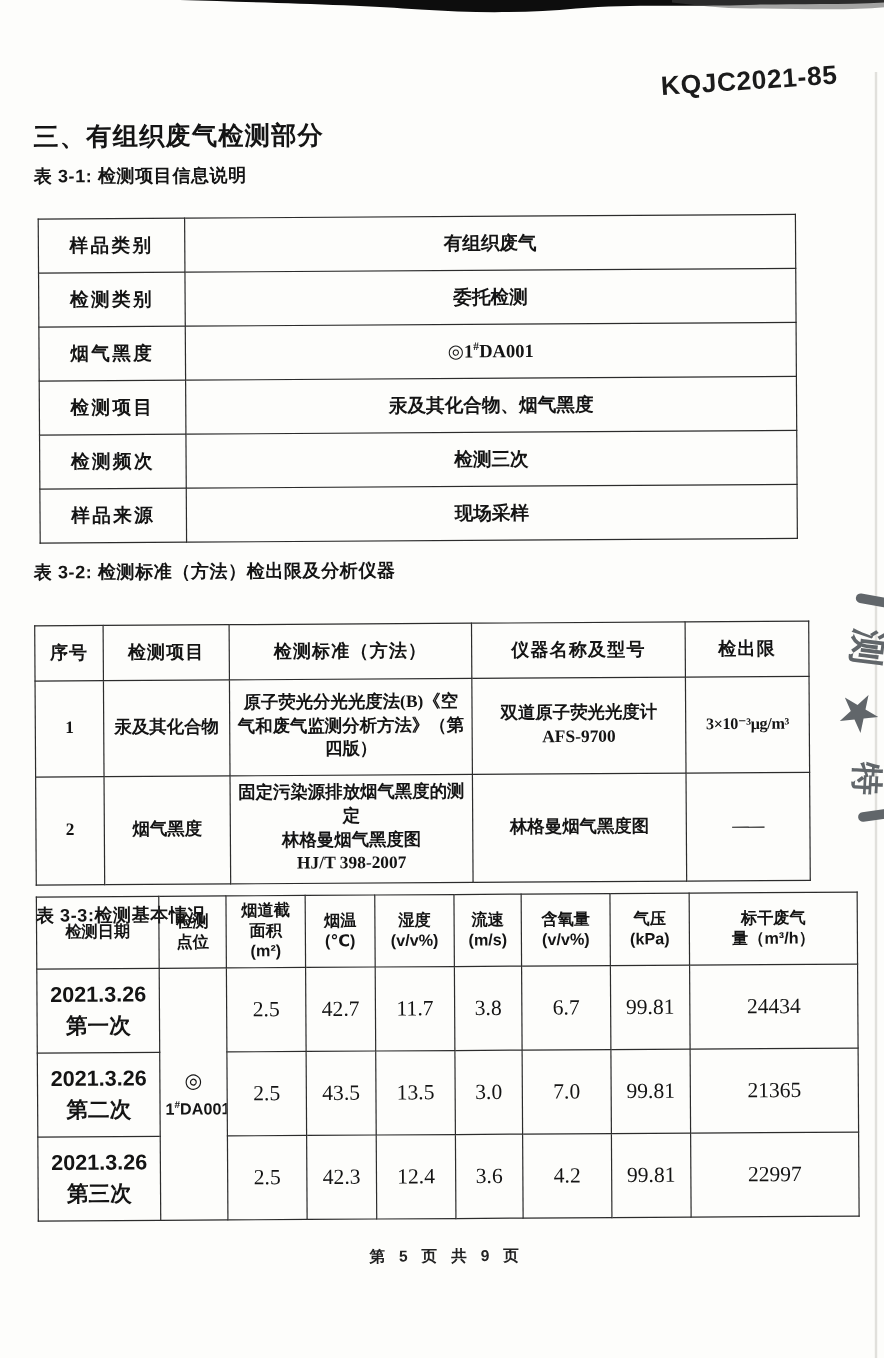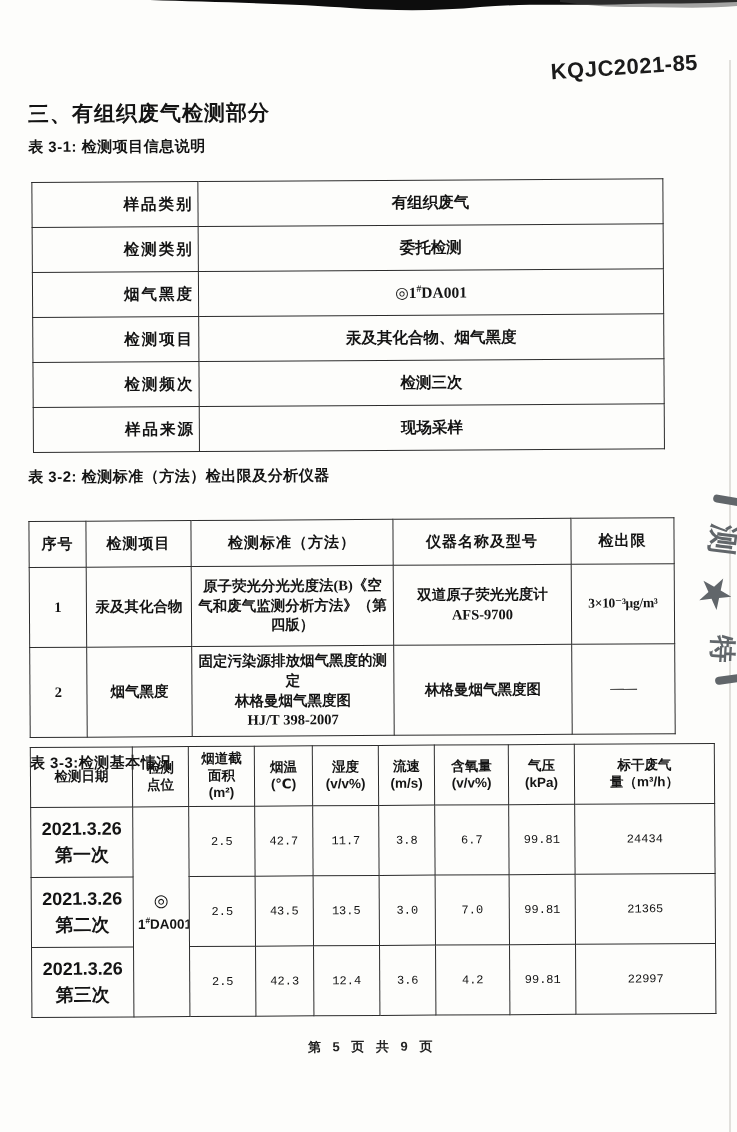--- a/index.html
+++ b/index.html
@@ -38,36 +38,36 @@
   .cap2 { top:466px; left:28px; }
   .cap3 { top:752px; left:28px; }
 
   table { border-collapse:collapse; table-layout:fixed; }
   td,th { border:1.6px solid #2c2c2c; text-align:center; vertical-align:middle;
     padding:2px 4px; overflow:hidden; }
 
   
   .t1 { position:absolute; top:180px; left:33px; width:632px; }
   .t1 td { height:45px; font-size:15.5px; font-weight:700; }
-  .t1 .lbl { width:166px; letter-spacing:2px;text-align:right; }
+  .t1 .lbl { width:122px; letter-spacing:2px; }
 
   
   .t2 { position:absolute; top:519px; left:28px; width:645px; }
   .t2 th { height:46px; font-family:"Liberation Sans","DejaVu Sans",sans-serif;
     font-size:15px; font-weight:700; letter-spacing:1px; }
   .t2 td { font-size:14.5px; font-weight:600; line-height:1.35; }
   .t2 .r1 td { height:80px; }
   .t2 .r2 td { height:90px; }
   .t2 .limit { font-size:13.5px; letter-spacing:-.3px; }
 
   
   .t3 { position:absolute; top:745px; left:28px; width:684px; }
   .t3 th { height:60px; font-family:"Liberation Sans","DejaVu Sans",sans-serif;
     font-size:13.5px; font-weight:700; line-height:1.25; padding:1px; }
-  .t3 td { height:70px; font-size:12px;font-family:Liberation Mono, monospace; }
+  .t3 td { height:70px; font-size:18px; }
   .t3 .date { font-family:"Liberation Sans","DejaVu Sans",sans-serif;
     font-size:18px; font-weight:700; line-height:1.4; }
   .t3 .pt { font-family:"Liberation Sans","DejaVu Sans",sans-serif;
     font-size:13.5px; font-weight:700; line-height:1.5; }
   .t3 .pt .ring { font-size:17px; }
 
   sup { font-size:.62em; vertical-align:super; }
 
   .footer {
     position:absolute; top:1038px; left:0; width:737px; text-align:center;

